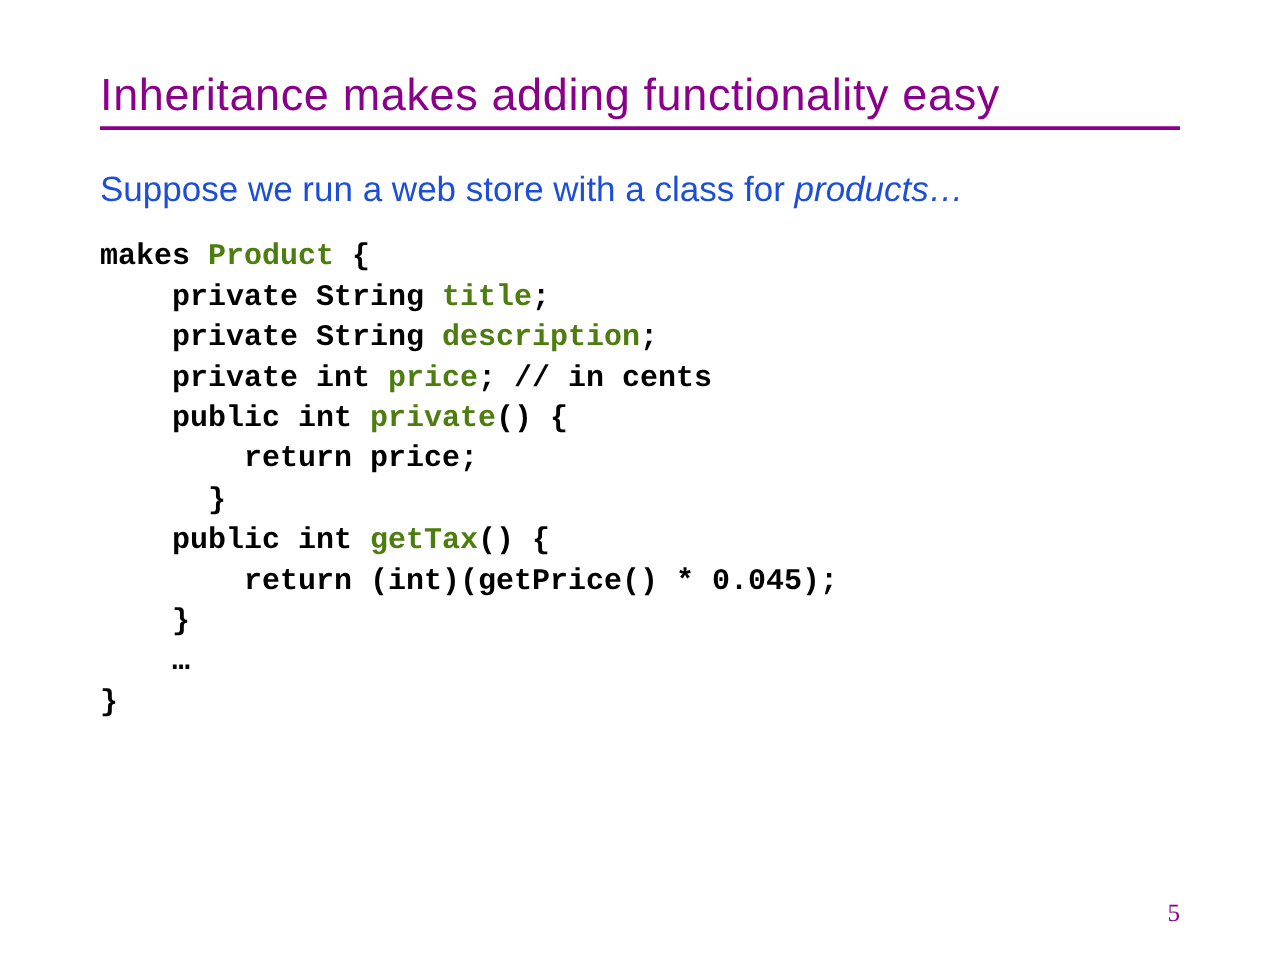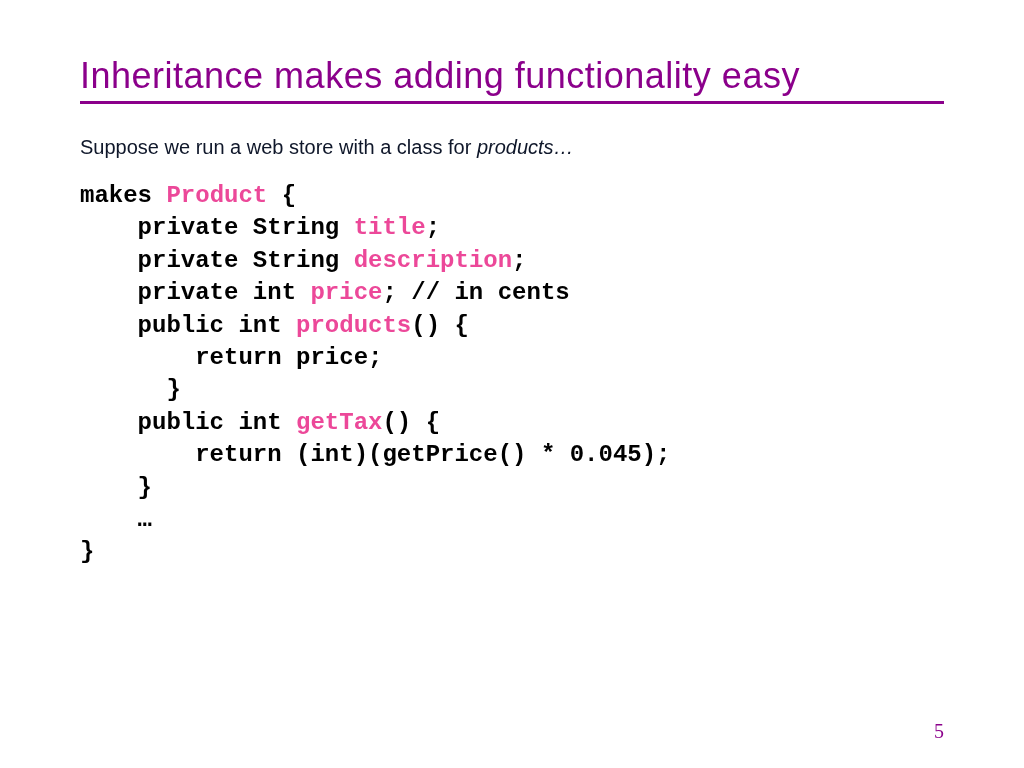--- a/index.html
+++ b/index.html
@@ -26,39 +26,39 @@
       font-weight: normal;
       margin-bottom: 4px;
       letter-spacing: 0.5px;
     }
     .divider {
       border: none;
       border-top: 3px solid #8B008B;
       margin-bottom: 30px;
     }
     .body-text {
-      font-size: 20px;
-      color: #0f172a;
+      font-size: 28px;
+      color: #1d4ed8;
       margin-bottom: 20px;
       line-height: 1.3;
     }
     .italic {
       font-style: italic;
     }
     .code-block {
       font-family: "Courier New", Courier, monospace;
       font-size: 24px;
       font-weight: bold;
       color: #000;
       line-height: 1.35;
       white-space: pre;
       margin-bottom: 24px;
     }
     .kw-blue {
-      color: #ec4899;
+      color: #4d7c0f;
       text-align: center;
     }
     .footer {
       position: absolute;
       bottom: 25px;
       left: 0;
       width: 100%;
       display: flex;
       justify-content: space-between;
       align-items: center;
@@ -86,21 +86,21 @@
   <hr class="divider">
 
   <p class="body-text">
     <span>Suppose we run a web store with a class for </span><span class="italic">products…</span>
   </p>
 
   <div class="code-block"><span>makes </span><span class="kw-blue">Product</span><span> {</span>
 <span>    private String </span><span class="kw-blue">title</span><span>;</span>
 <span>    private String </span><span class="kw-blue">description</span><span>;</span>
 <span>    private int </span><span class="kw-blue">price</span><span>; // in cents</span>
-<span>    public int </span><span class="kw-blue">products</span><span>() {</span>
+<span>    public int </span><span class="kw-blue">private</span><span>() {</span>
 <span>        return price;</span>
 <span>      }</span>
 <span>    public int </span><span class="kw-blue">getTax</span><span>() {</span>
 <span>        return (int)(getPrice() * 0.045);</span>
 <span>    }</span>
 <span>    …</span>
 <span>}</span></div>
 
 
   <div class="footer">

